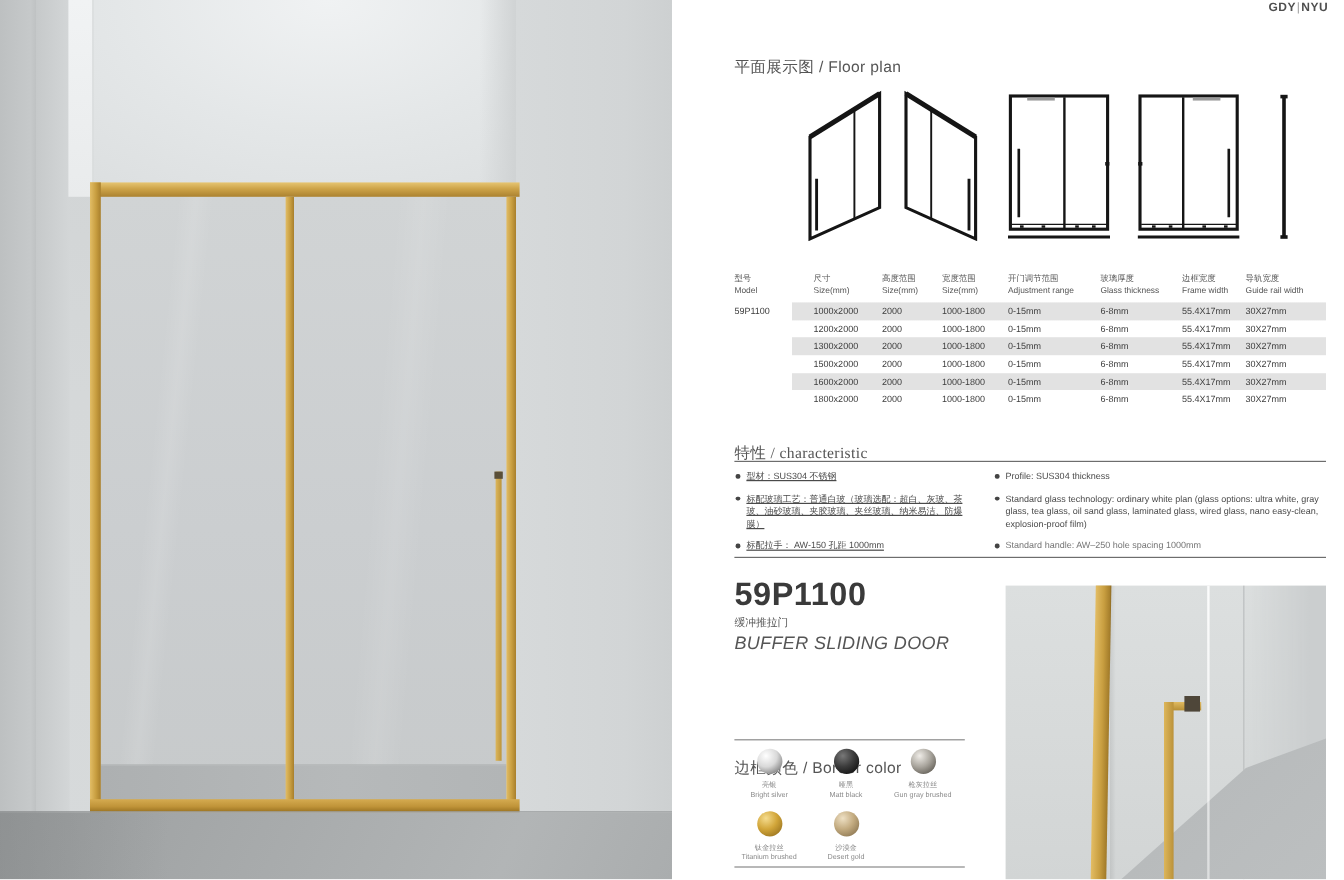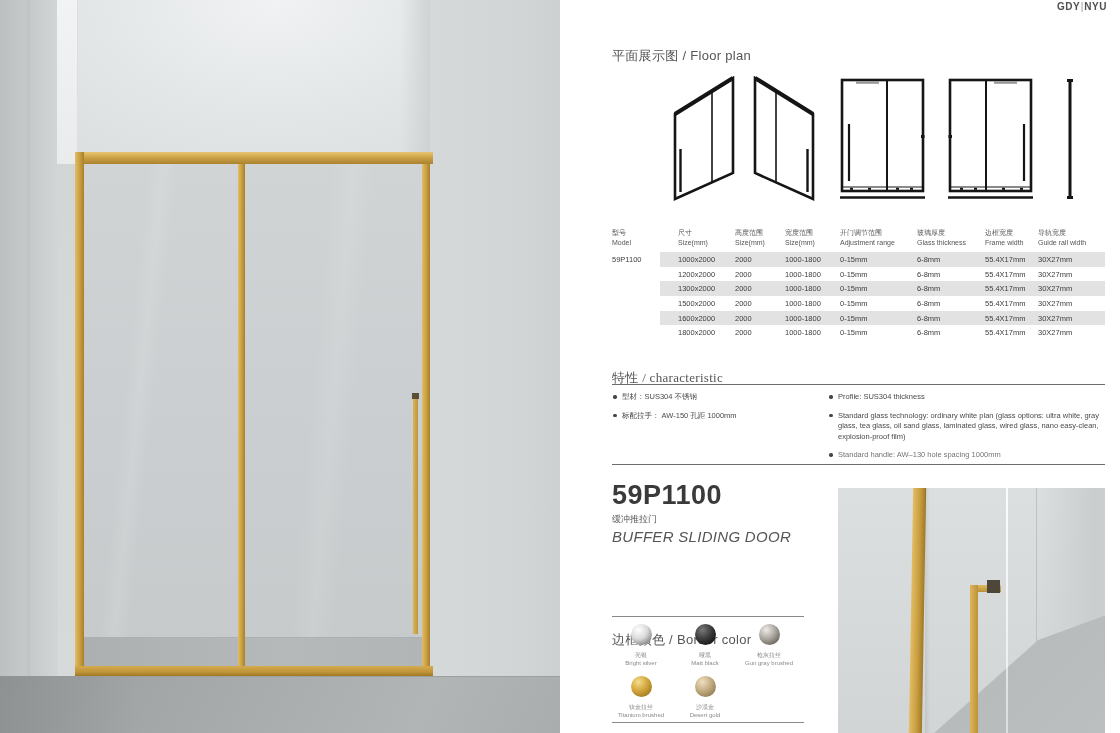--- a/index.html
+++ b/index.html
@@ -71,21 +71,21 @@
   .t-head .hc { line-height:10px; font-size:7px; color:#555; }
   .t-row { display:grid; grid-template-columns:66px 57px 50px 55px 77px 68px 53px 67px; height:14.7px; align-items:center; }
   .t-row.shaded { background:linear-gradient(90deg, rgba(0,0,0,0) 0 48px, #e2e2e2 48px 100%); }
   .t-row .tc { white-space:nowrap; }
 
   
   .rule { position:absolute; left:52px; width:493px; border-top:1px solid #6d6d6d; }
   .char-label { position:absolute; left:52px; top:369px;font-family:Liberation Serif, serif; }
   .char-cols { position:absolute; left:52px; top:392px; width:493px; display:flex; }
   .char-col { font-size:7.5px; color:#4a4a4a; line-height:10.5px; }
-  .char-col.zh { width:216px; padding-right:14px; }
+  .char-col.zh { width:216px; padding-right:14px;text-decoration:underline; }
   .char-col.en { width:277px; }
   .bullet-item { position:relative; padding-left:10px; margin-bottom:8px; }
   .bullet-item .dot { position:absolute; left:1px; top:3px; width:3.5px; height:3.5px; border-radius:50%; background:#444; }
   .char-col.en .bullet-item.last { color:#757575; }
 
   
   .product { position:absolute; left:52px; top:481px; }
   .product .model { font-size:27px; font-weight:bold; color:#3a3a3a; letter-spacing:.5px; line-height:28px; }
   .product .zh { font-size:9px; color:#555; margin-top:4px; }
   .product .en { font-size:15px; color:#555; letter-spacing:.3px; margin-top:2px;font-style:italic; }
@@ -297,26 +297,27 @@
           <div class="tc">55.4X17mm</div>
           <div class="tc">30X27mm</div>
       </div>
     </div>
 
     <div class="sec-label char-label">特性 / characteristic</div>
     <div class="rule" style="top:384px;"></div>
     <div class="char-cols">
       <div class="char-col zh">
         <div class="bullet-item"><span class="dot"></span><span>型材：SUS304 不锈钢</span></div>
+        <div class="bullet-item"><span class="dot"></span><span>标配玻璃工艺：普通白玻（玻璃选配：超白、灰玻、茶玻、油砂玻璃、夹胶玻璃、夹丝玻璃、纳米易洁、防爆膜）</span></div>
         <div class="bullet-item"><span class="dot"></span><span>标配拉手： AW-150 孔距 1000mm</span></div>
       </div>
       <div class="char-col en">
         <div class="bullet-item"><span class="dot"></span><span>Profile: SUS304 thickness</span></div>
         <div class="bullet-item"><span class="dot"></span><span>Standard glass technology: ordinary white plan (glass options: ultra white, gray glass, tea glass, oil sand glass, laminated glass, wired glass, nano easy-clean, explosion-proof film)</span></div>
-        <div class="bullet-item last"><span class="dot"></span><span>Standard handle: AW–130 hole spacing 1000mm</span></div>
+        <div class="bullet-item last"><span class="dot"></span><span>Standard handle: AW–250 hole spacing 1000mm</span></div>
       </div>
     </div>
     <div class="rule" style="top:464px;"></div>
 
     <div class="product">
       <div class="model">59P1100</div>
       <div class="zh">缓冲推拉门</div>
       <div class="en">BUFFER SLIDING DOOR</div>
     </div>
 

